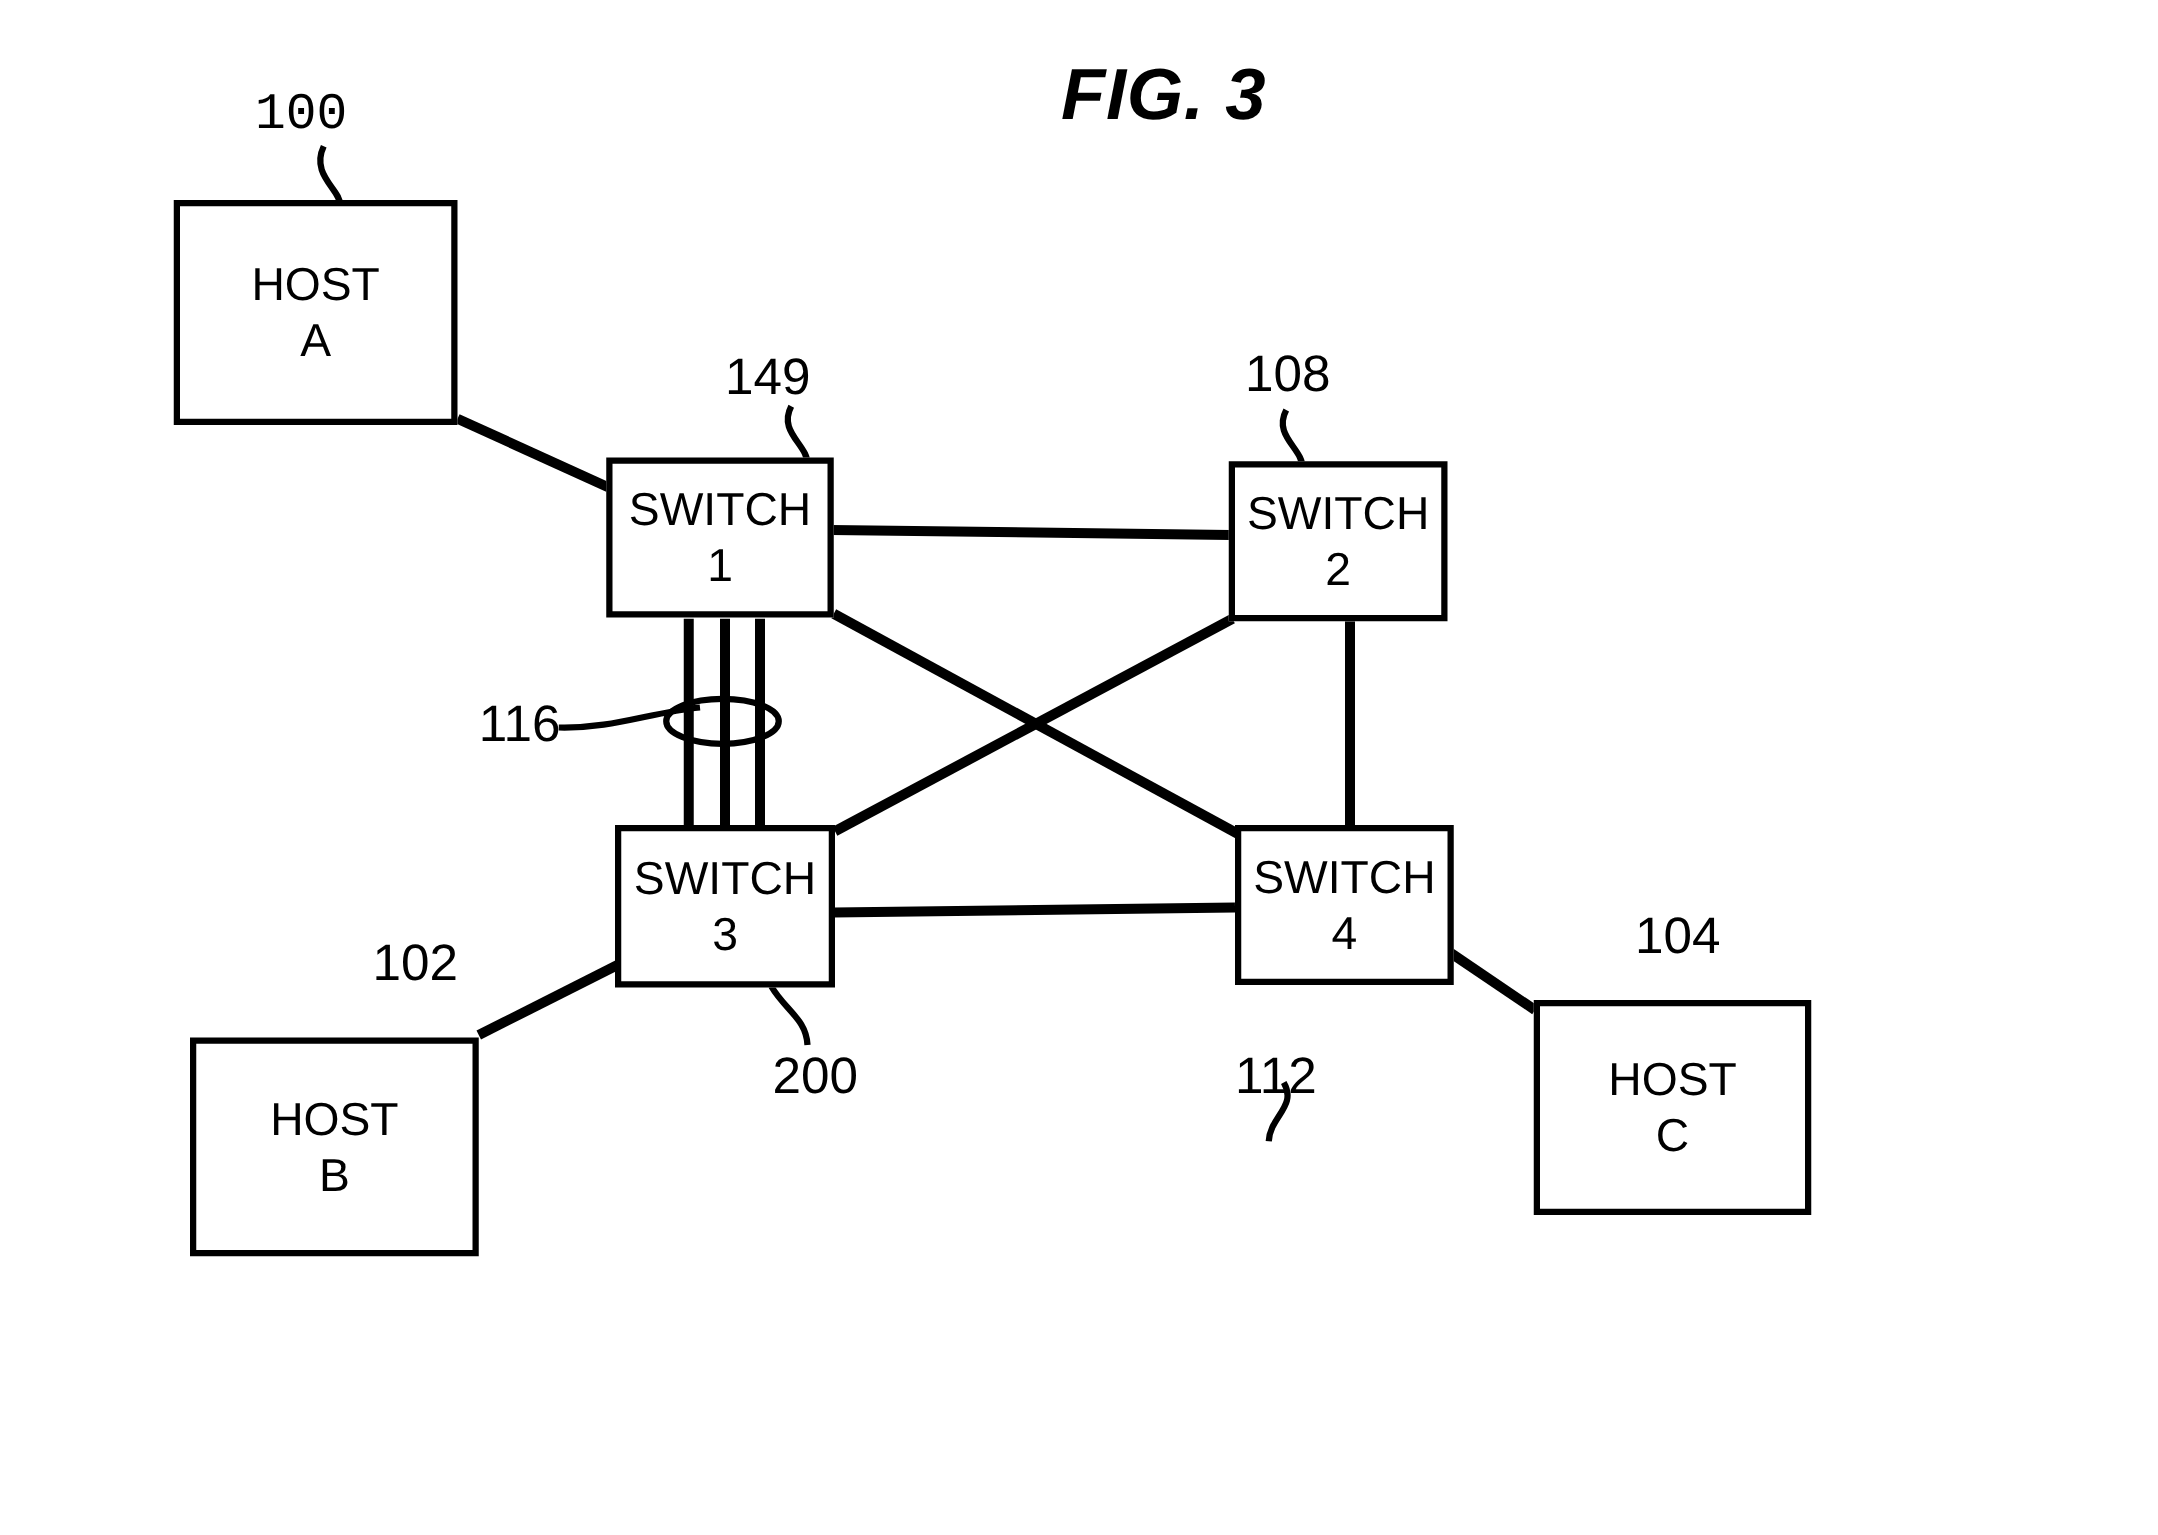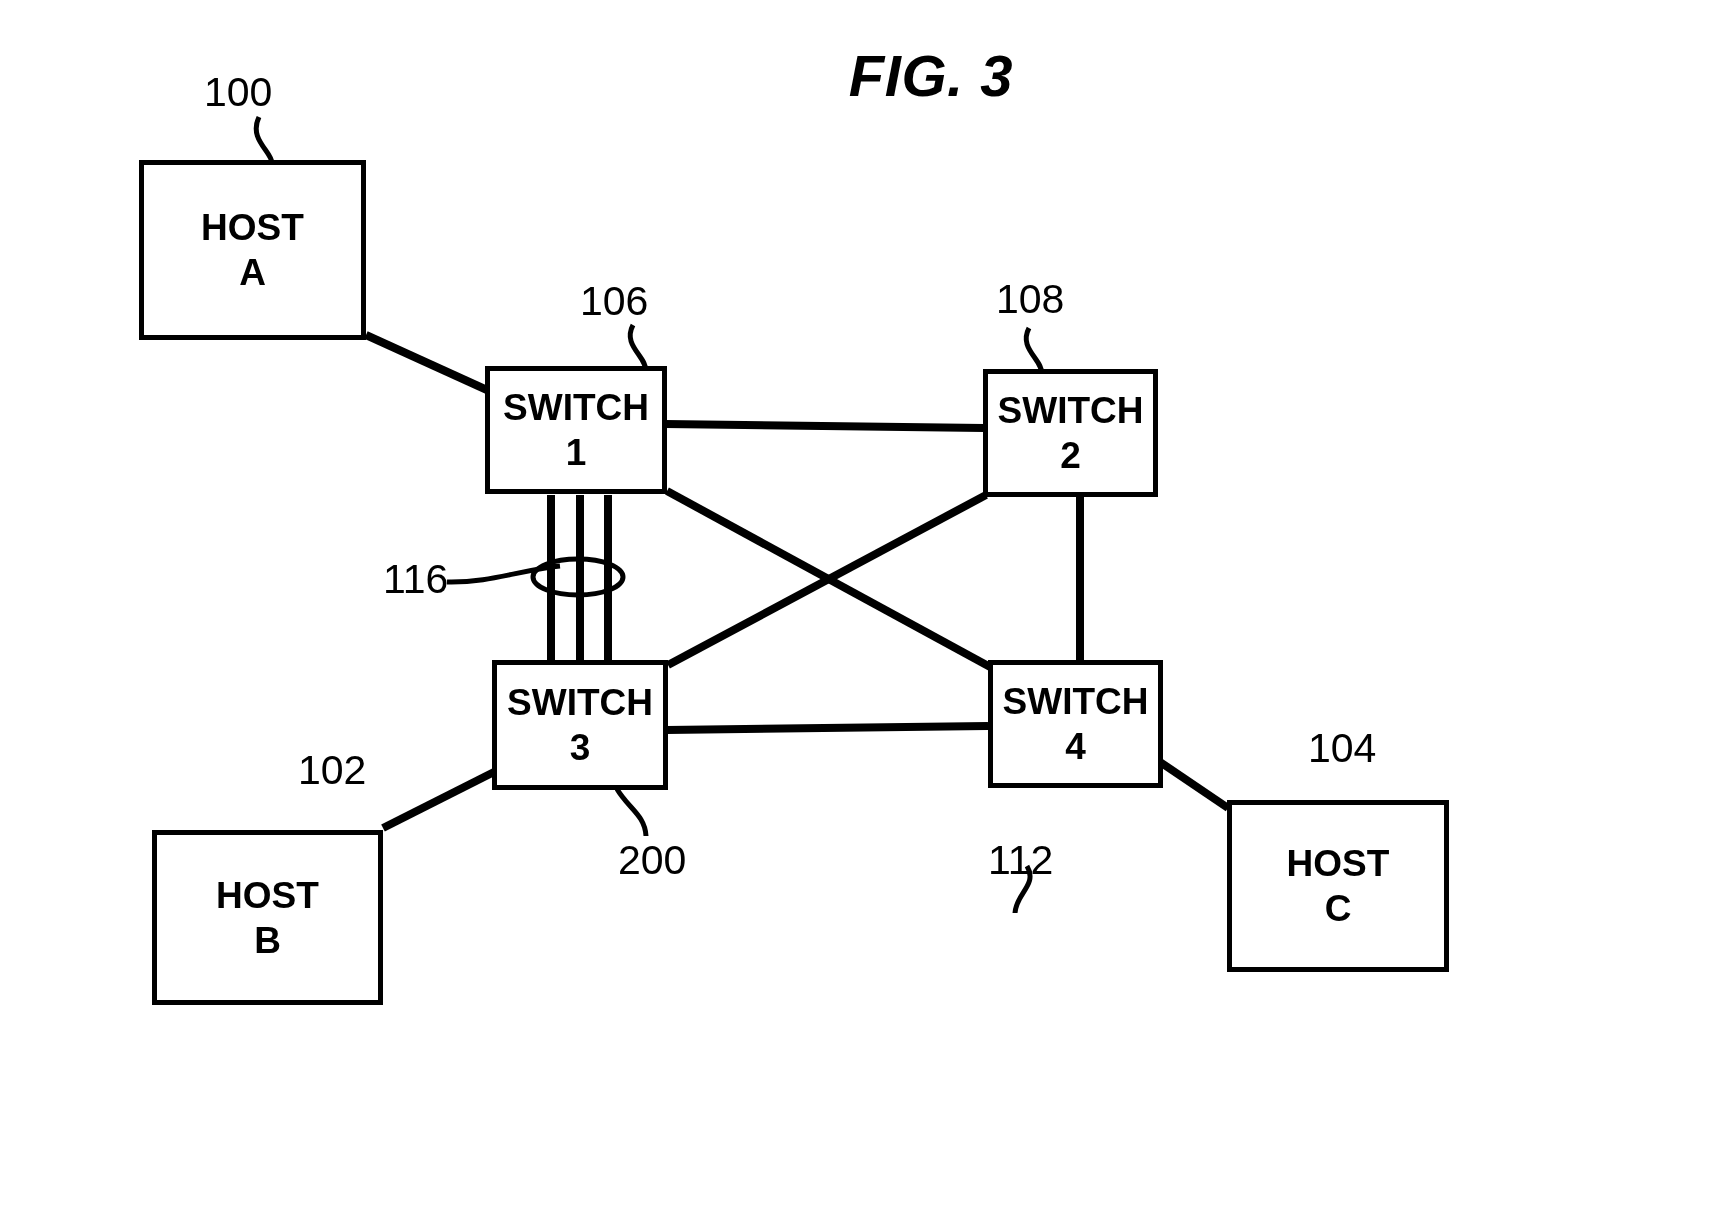--- a/index.html
+++ b/index.html
@@ -63,21 +63,20 @@
     font-size: 37px;
     line-height: 45px;
     font-weight: normal;
     color: #000000;
     z-index: 3;
   }
   .node-box .node-line {
     display: block;
     text-align: right;
     white-space: pre;
-    font-weight: bold;
   }
   .ref-label {
     position: absolute;
     font-family: "Liberation Sans", sans-serif;
     font-size: 41px;
     line-height: 44px;
     color: #000000;
     white-space: pre;
     z-index: 4;
   }
@@ -156,23 +155,23 @@
   <div class="node-box" id="switch-3-box" style="left:492px; top:660px; width:176px; height:130px;">
     <span class="node-line">SWITCH</span>
     <span class="node-line">3</span>
   </div>
 
   <div class="node-box" id="switch-4-box" style="left:988px; top:660px; width:175px; height:128px;">
     <span class="node-line">SWITCH</span>
     <span class="node-line">4</span>
   </div>
 
-  <div class="ref-label" style="left:204px; top:70px;">100</div>
+  <div class="ref-label" style="left:204px; top:70px;font-family:Liberation Mono, monospace;">100</div>
 
-  <div class="ref-label" style="left:580px; top:279px;">106</div>
+  <div class="ref-label" style="left:580px; top:279px;">149</div>
 
   <div class="ref-label" style="left:996px; top:277px;">108</div>
 
   <div class="ref-label" style="left:383px; top:557px;text-align:center;">116</div>
 
   <div class="ref-label" style="left:298px; top:748px;">102</div>
 
   <div class="ref-label" style="left:1308px; top:726px;">104</div>
 
   <div class="ref-label" style="left:618px; top:838px;">200</div>

